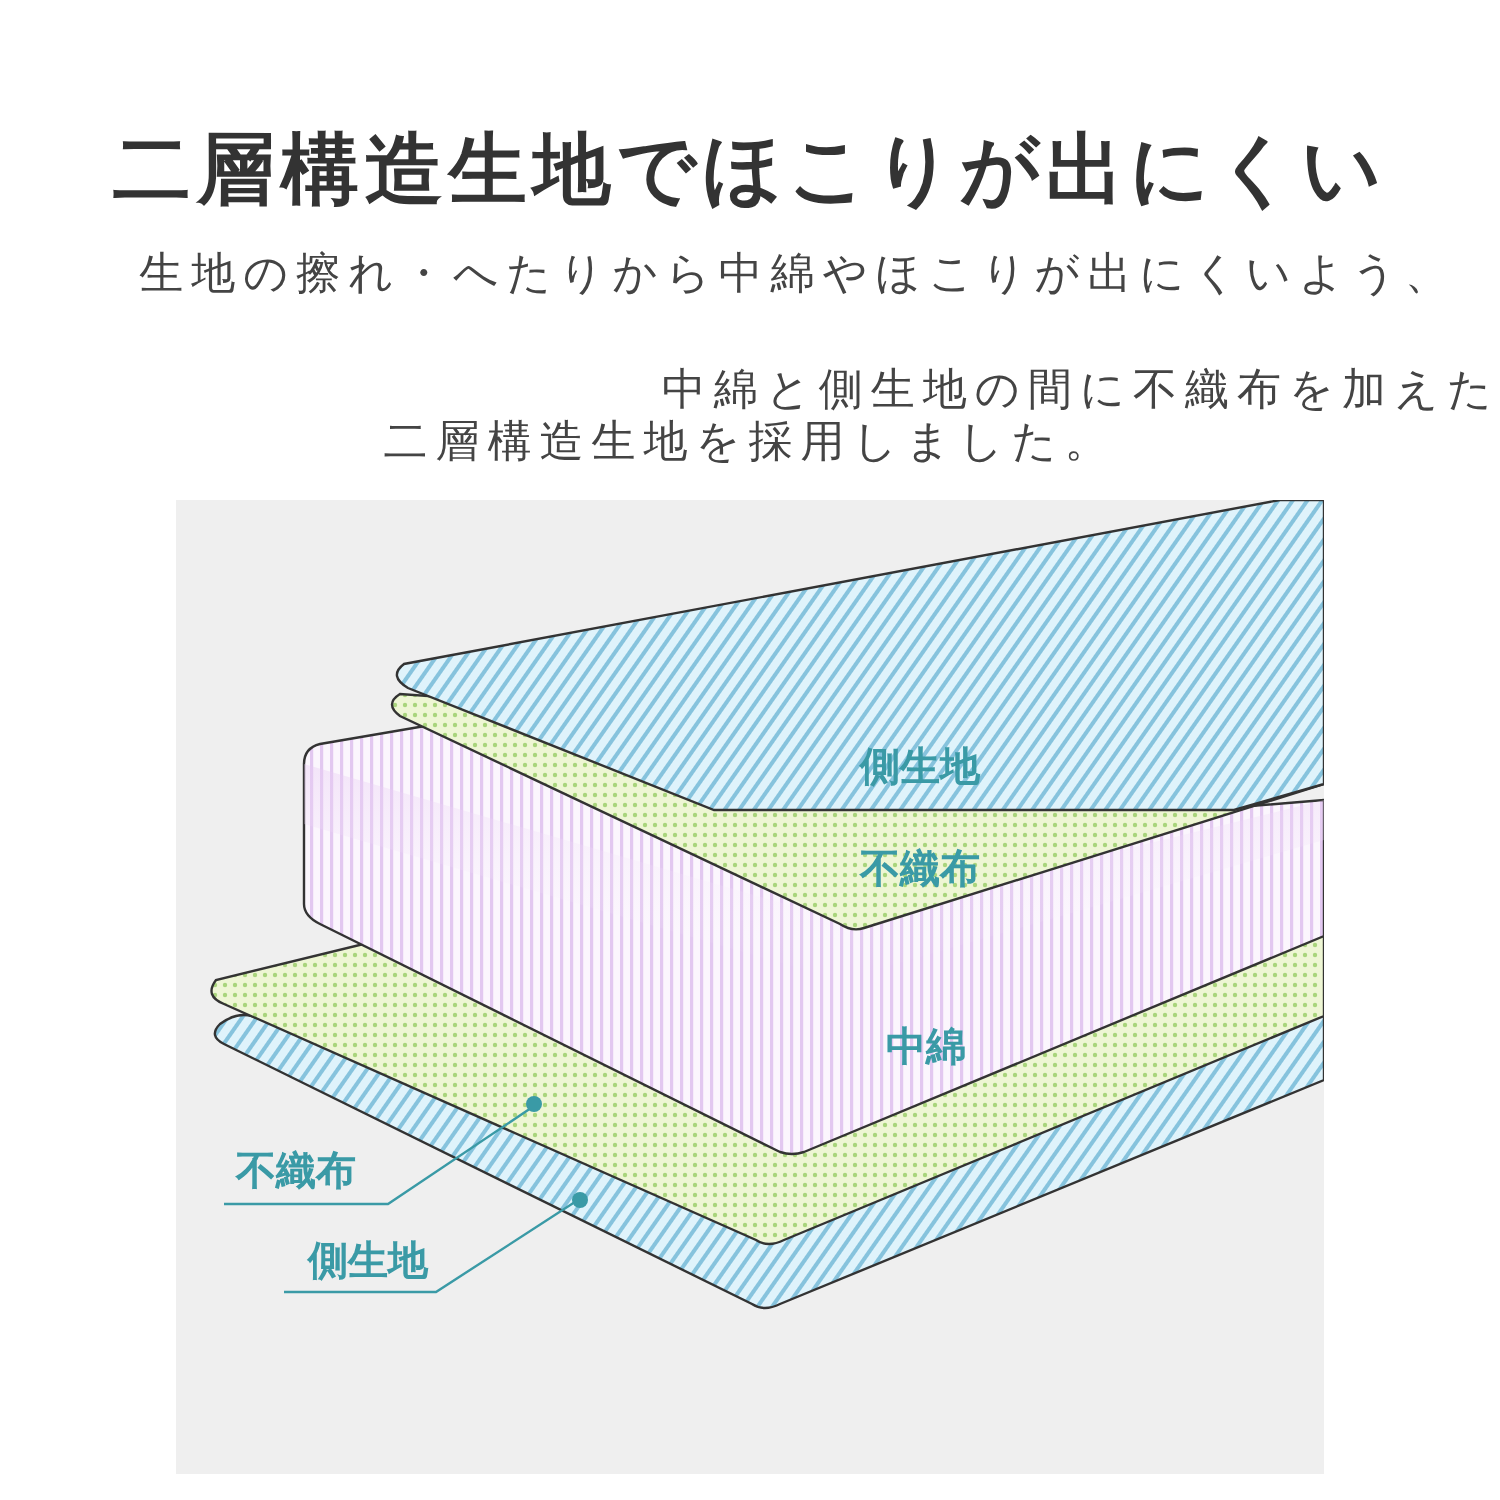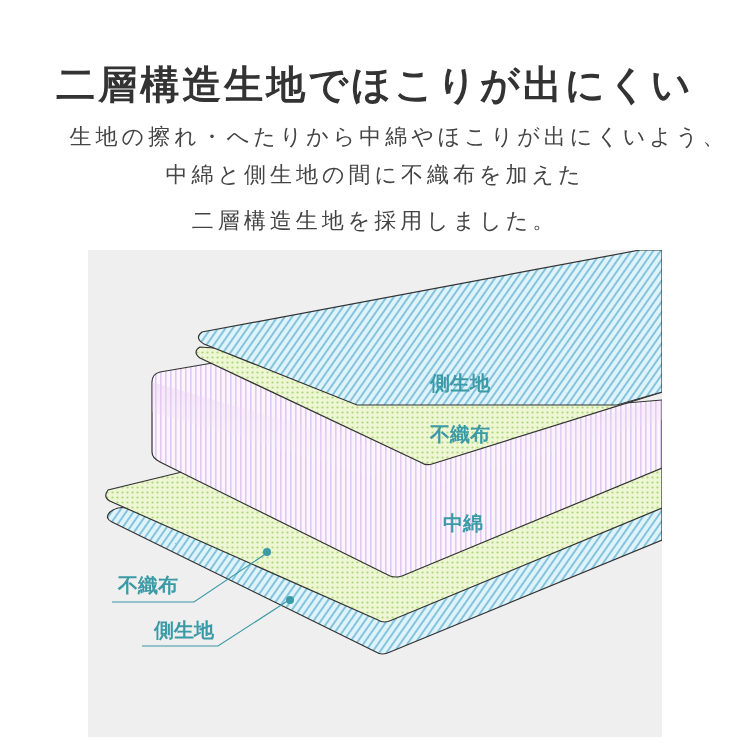--- a/index.html
+++ b/index.html
@@ -3,21 +3,21 @@
 <meta charset="utf-8">
 <style>
   html, body { margin: 0; padding: 0; background: #ffffff; }
   body { width: 750px; height: 750px; position: relative; overflow: hidden;
          font-family: "DejaVu Sans", "Liberation Sans", sans-serif; color: #333; }
   .title { position: absolute; left: 0; width: 750px; top: 58px; text-align: center;
            font-size: 39px; font-weight: bold; color: #333333; letter-spacing: 3px; margin: 0; }
   .desc { position: absolute; left: 0; width: 750px; text-align: center;
           font-size: 22px; color: #444444; letter-spacing: 4px; font-weight: normal; }
   .d1 { top: 122px; margin-left: 24px; }
-  .d2 { top: 160px; }
+  .d2 { top: 180px; text-align: right; }
   .d3 { top: 206px; }
   .panel { position: absolute; left: 88px; top: 250px; width: 574px; height: 487px; background: #efefef; overflow: hidden; }
   svg { position: absolute; left: 0; top: 0; }
   .lbl { font-family: "DejaVu Sans", sans-serif; font-weight: bold; font-size: 20px; fill: #3a9aa6; }
 </style>
 </head>
 <body>
 
 <h1 class="title">二層構造生地でほこりが出にくい</h1>
 <div class="desc d1">生地の擦れ・へたりから中綿やほこりが出にくいよう、</div>

